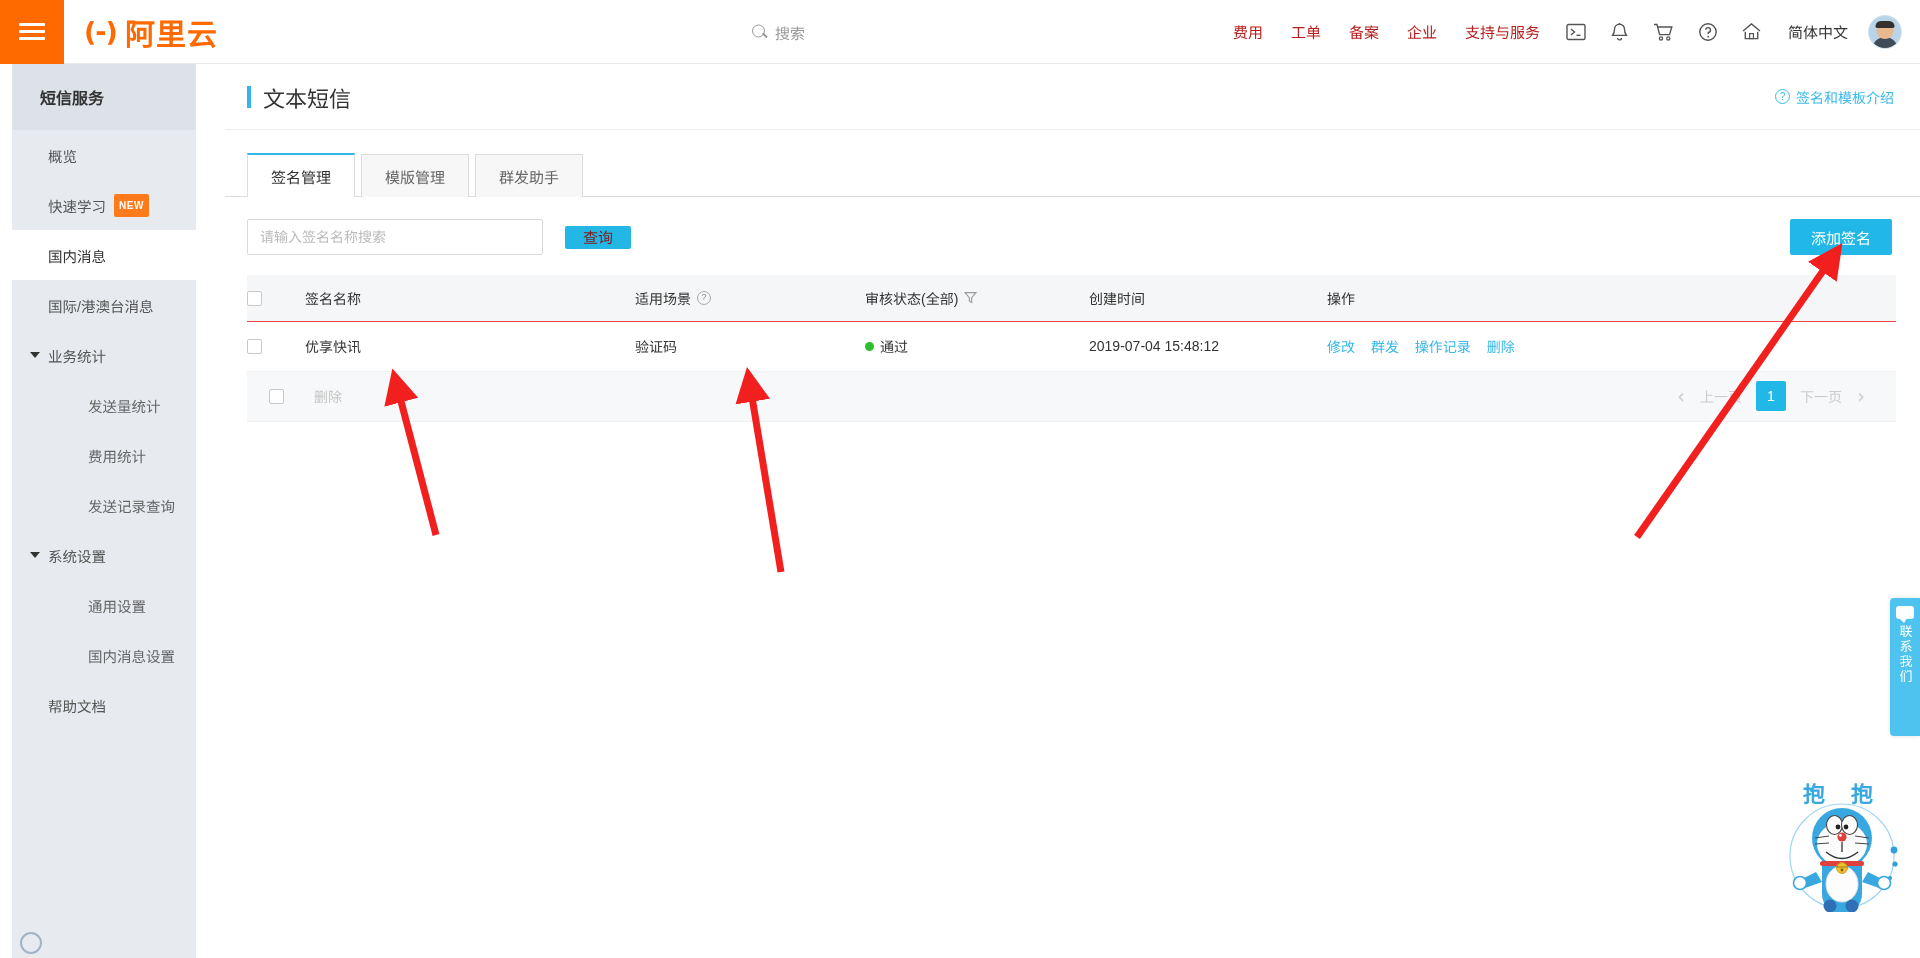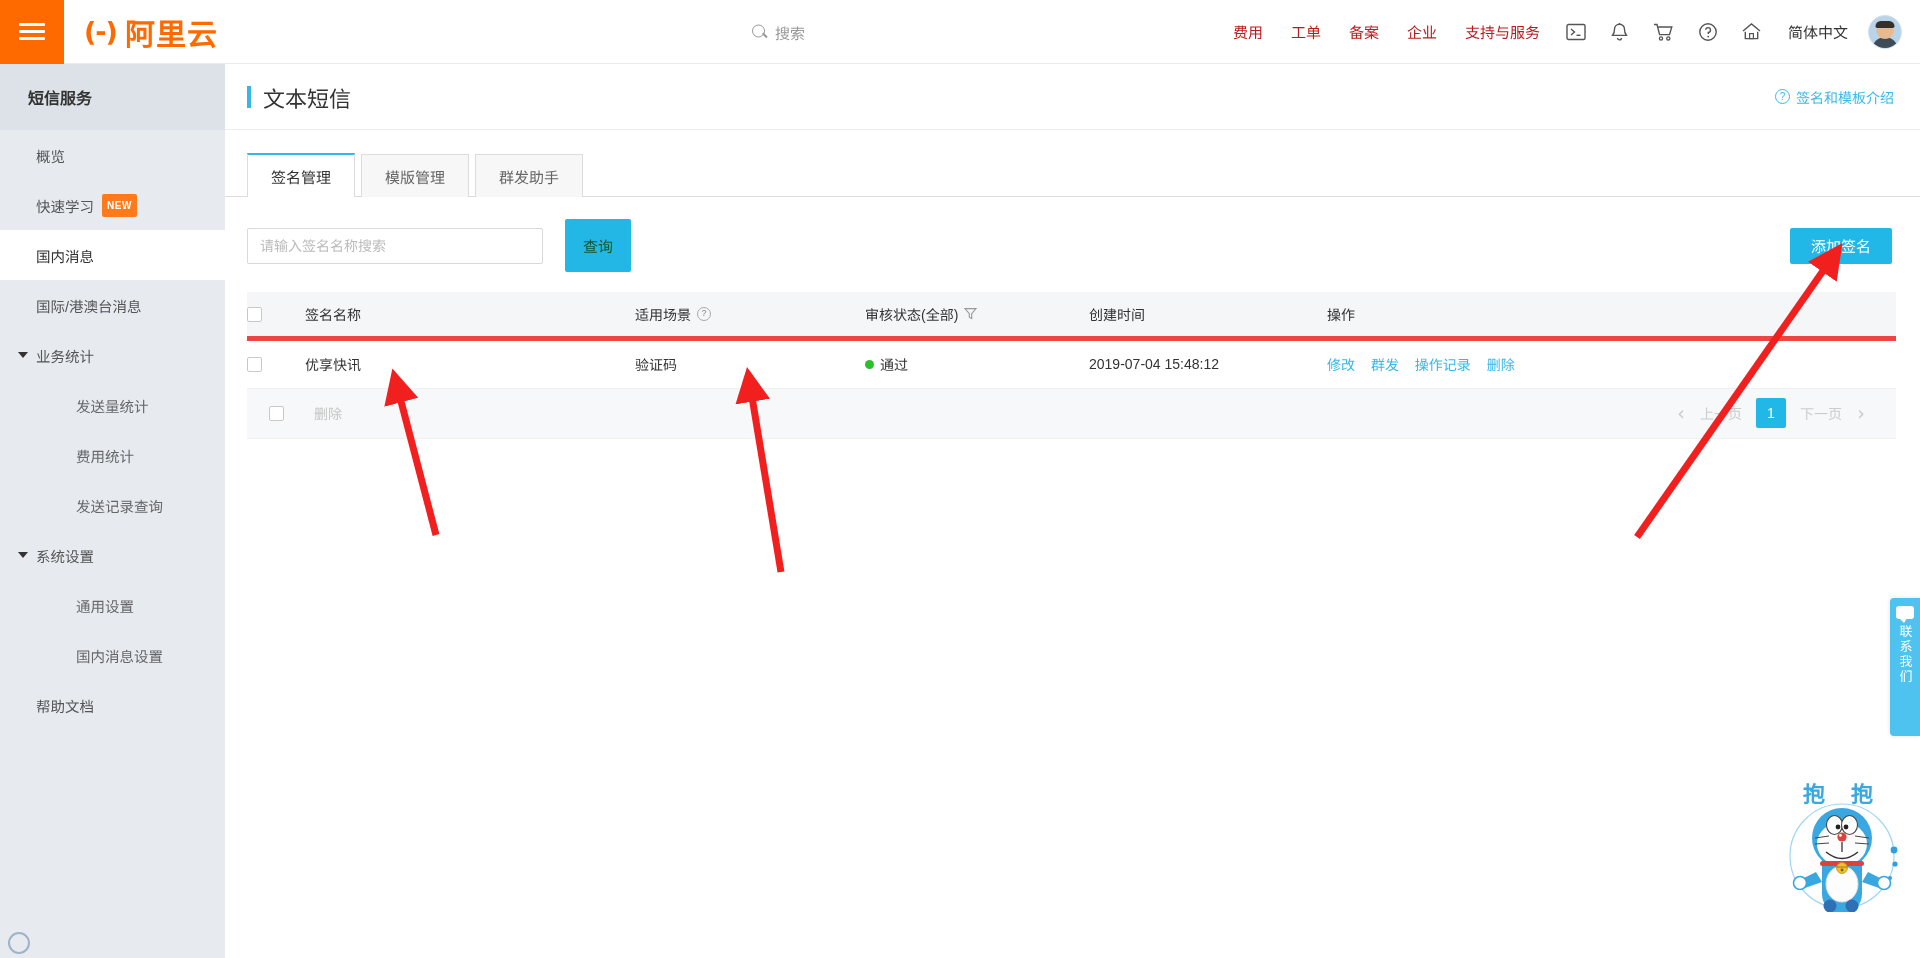--- a/index.html
+++ b/index.html
@@ -74,21 +74,21 @@
     position: absolute; left: 50%; top: 5px; transform: translateX(-50%);
     width: 19px; height: 7px; background: #33302e; border-radius: 9px 9px 3px 3px;
   }
   .avatar .body {
     position: absolute; left: 50%; bottom: -2px; transform: translateX(-50%);
     width: 26px; height: 13px; background: #3f4b57; border-radius: 13px 13px 0 0;
   }
 
   
   .sidebar {
-    position: absolute; left: 0; top: 64px; width: 225px; height: 894px;
+    position: absolute; left: 12px; top: 64px; width: 184px; height: 894px;
     background: #e7ebf0; z-index: 20;
   }
   .side-title {
     height: 66px; display: flex; align-items: center; padding-left: 28px;
     font-size: 16px; color: #333; font-weight: bold; background: #dde2e9;
   }
   .side-item {
     height: 50px; display: flex; align-items: center; padding-left: 36px;
     font-size: 14.5px; color: #555; cursor: pointer; position: relative;
   }
@@ -154,36 +154,36 @@
   .filterbar {
     display: flex; align-items: center; padding: 22px 24px 20px 22px; position: relative;
   }
   .search-input {
     width: 296px; height: 36px; border: 1px solid #d9d9d9; border-radius: 2px;
     padding: 0 12px; font-size: 14px; color: #be185d; outline: none; background: #fff;
     font-family: "Liberation Sans", sans-serif;
   }
   .search-input::placeholder { color: #bbb; }
   .btn-query {
-    margin-left: 22px; height: 53px; min-width: 66px; padding: 0 18px;
-    background: #23b7e5; color: #14532d; font-size: 15px; border: none; border-radius: 2px;
-    cursor: pointer; font-family: Liberation Serif, serif;
+    margin-left: 22px; height: 23px; min-width: 66px; padding: 0 18px;
+    background: #23b7e5; color: #7f1d1d; font-size: 15px; border: none; border-radius: 2px;
+    cursor: pointer; font-family: Liberation Mono, monospace;
   }
   .btn-add {
     position: absolute; right: 28px; height: 36px; min-width: 102px; padding: 0 18px;
     background: #21b8e8; color: #fff; font-size: 15px; border: none; border-radius: 2px;
     cursor: pointer; font-family: "Liberation Sans", sans-serif;
   }
 
   
   .tablewrap { padding: 0 24px 0 22px; }
   table.grid { width: 100%; border-collapse: collapse; table-layout: fixed; }
   table.grid thead th {
     background: #f5f6f7; height: 46px; text-align: left; font-size: 14px;
-    color: #333; font-weight: normal; border-bottom: 5px solid #ef4444;
+    color: #333; font-weight: normal; border-bottom: 1px solid #ef4444;
   }
   table.grid tbody td {
     height: 50px; font-size: 14px; color: #333; border-bottom: 1px solid #f0f0f0;
     background: #fff;
   }
   col.c-check { width: 58px; }
   col.c-name  { width: 330px; }
   col.c-scene { width: 230px; }
   col.c-state { width: 224px; }
   col.c-time  { width: 238px; }

